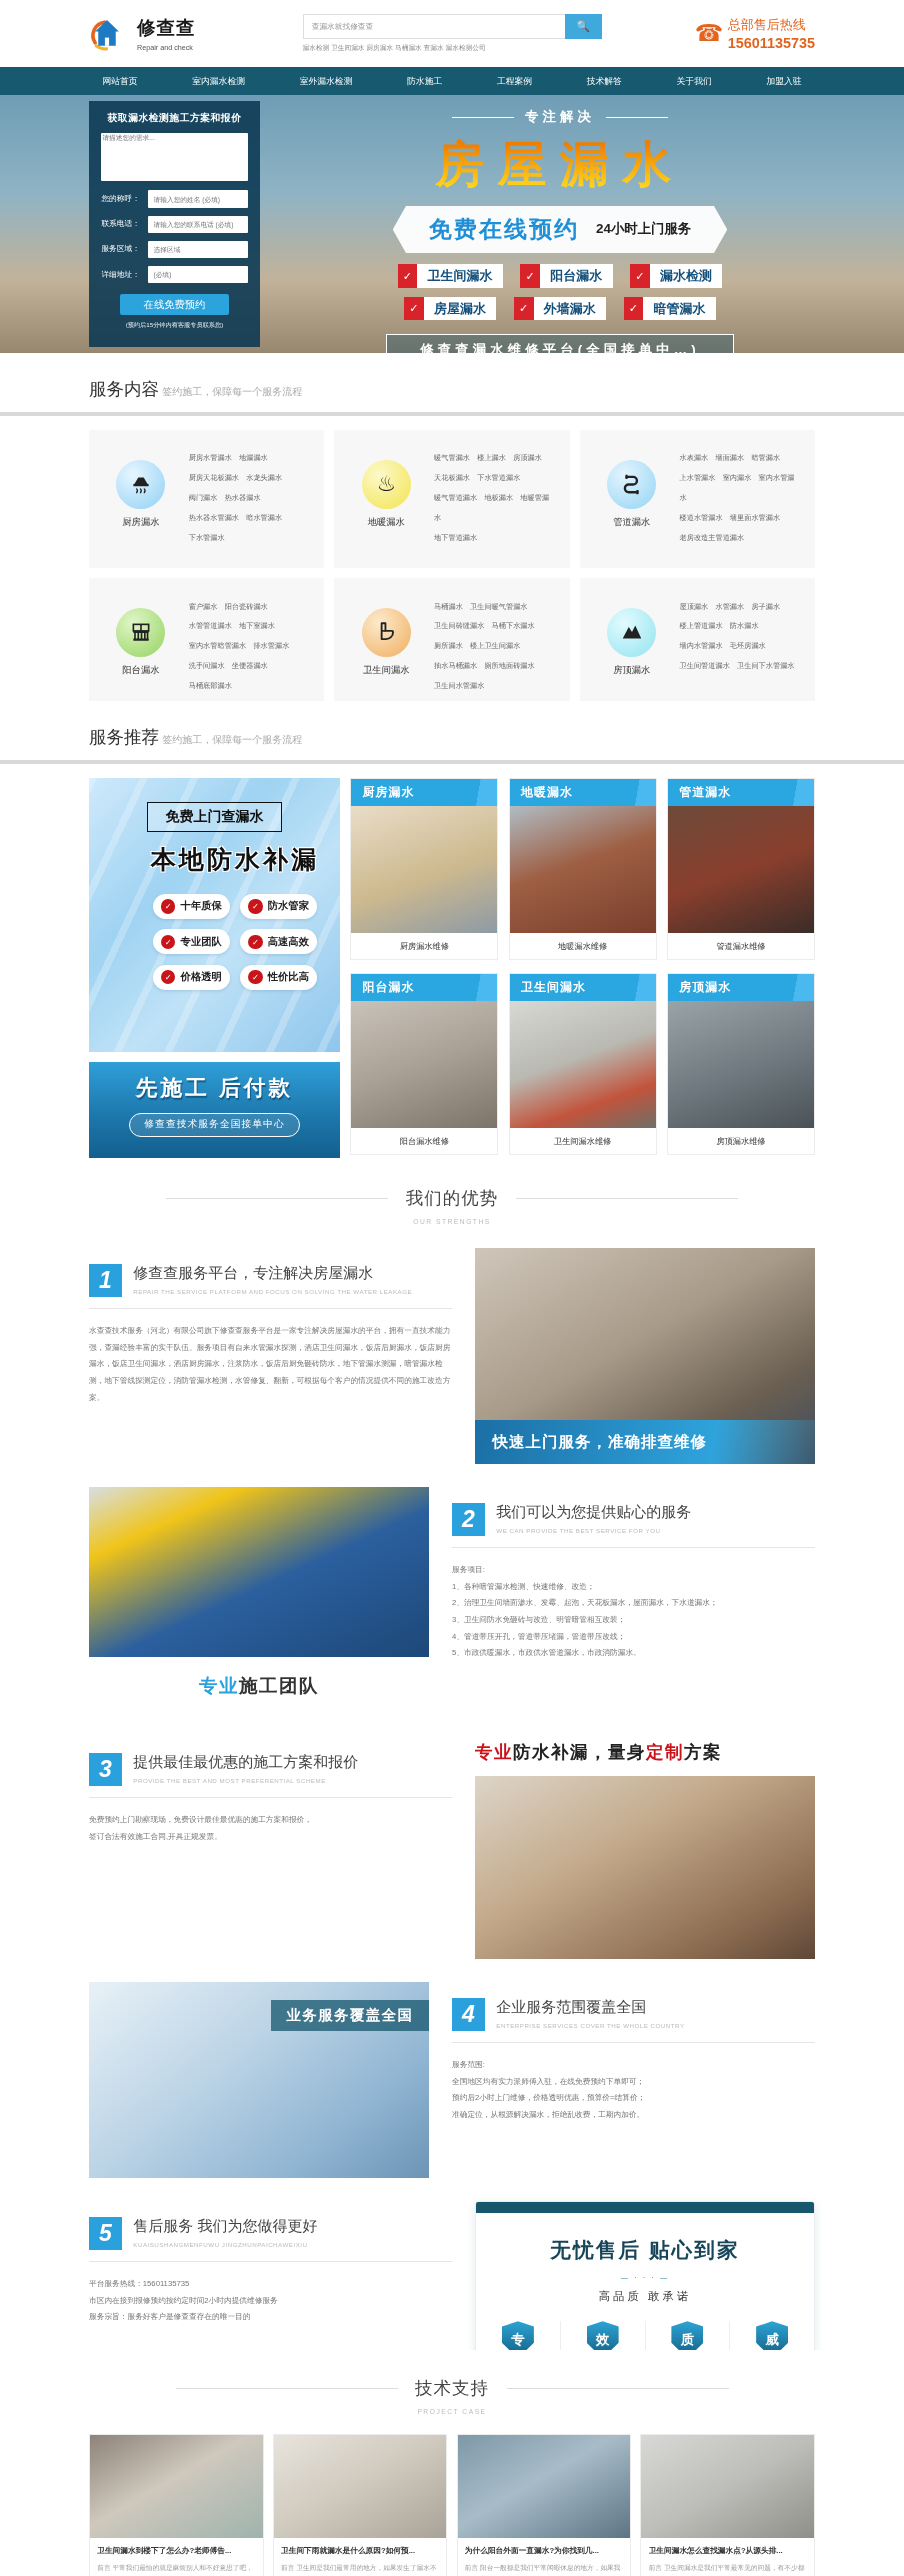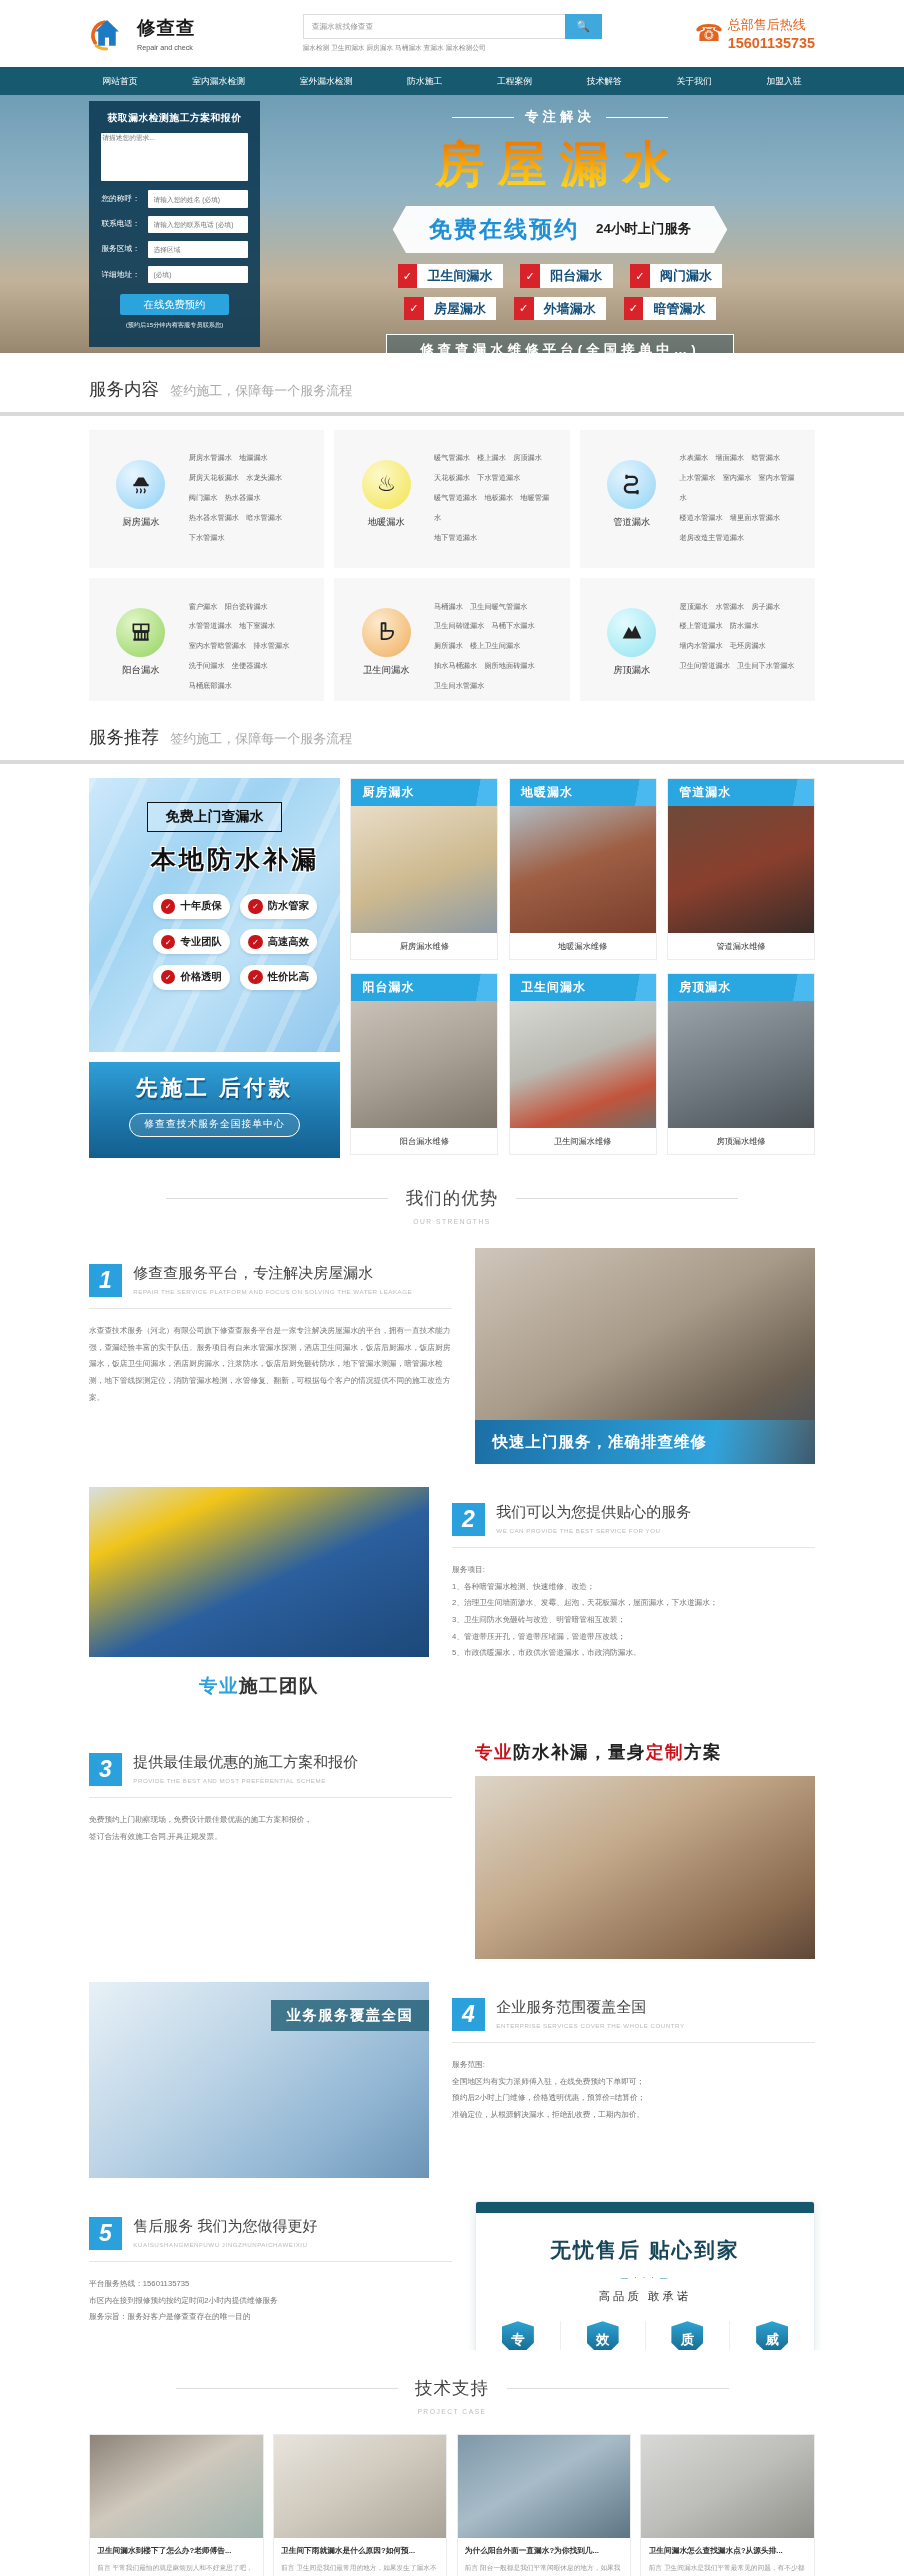--- a/index.html
+++ b/index.html
@@ -54,21 +54,21 @@
   .tagrow { margin-top:11.3px; display:flex; justify-content:center; gap:17.5px; }
   .tag { display:flex; align-items:stretch; }
   .tag .chk { width:19.6px; background:#d8232a; color:#fff; font-size:11.3px; font-weight:bold; display:flex; align-items:center; justify-content:center; }
   .tag .txt { background:#fff; color:#14507c; font-size:13px; font-weight:bold; padding:2.6px 10.3px; }
   .platform { display:inline-block; margin-top:13.4px; border:1px solid #fff; background:rgba(18,76,106,.35);
     color:#fff; font-size:13.4px; font-weight:bold; letter-spacing:4.1px; padding:6.7px 33px; }
 
   
   .sec-head { padding-top:24px; }
   .sec-head .t { font-size:17.5px; color:#333; display:inline-block; }
-  .sec-head .s { font-size:13px; color:#aaa; margin-left:9px; }
+  .sec-head .s { font-size:10px; color:#aaa; margin-left:1px; }
   .wide-div { width:100%; height:4.1px; background:#d9d9d9; margin-top:11.3px; }
 
   
   .svc { height:348px; overflow:hidden; background:#fff; }
   .svc-grid { margin-top:13.4px; display:grid; grid-template-columns:repeat(3,1fr); gap:10.3px; }
   .svc-card { height:138px; background:#f7f7f7; padding:15.5px 13.4px; display:flex; gap:9.3px; }
   .icon-col { width:77px; text-align:center; padding-top:14.4px; }
   .circ { width:49px; height:49px; border-radius:50%; margin:0 auto; display:flex; align-items:center; justify-content:center; }
   .c-blue  { background:radial-gradient(circle at 35% 30%,#e8f6ff,#8fd0f5); }
   .c-yel   { background:radial-gradient(circle at 35% 30%,#fdf9c9,#f2e34e); }
@@ -252,21 +252,21 @@
           <div class="tag">
               <span class="chk">✓</span>
               <span class="txt">卫生间漏水</span>
             </div>
           <div class="tag">
               <span class="chk">✓</span>
               <span class="txt">阳台漏水</span>
             </div>
           <div class="tag">
               <span class="chk">✓</span>
-              <span class="txt">阀门漏水</span>
+              <span class="txt">漏水检测</span>
             </div>
         </div>
         <div class="tagrow" style="margin-top:9.3px;">
           <div class="tag">
               <span class="chk">✓</span>
               <span class="txt">房屋漏水</span>
             </div>
           <div class="tag">
               <span class="chk">✓</span>
               <span class="txt">外墙漏水</span>

